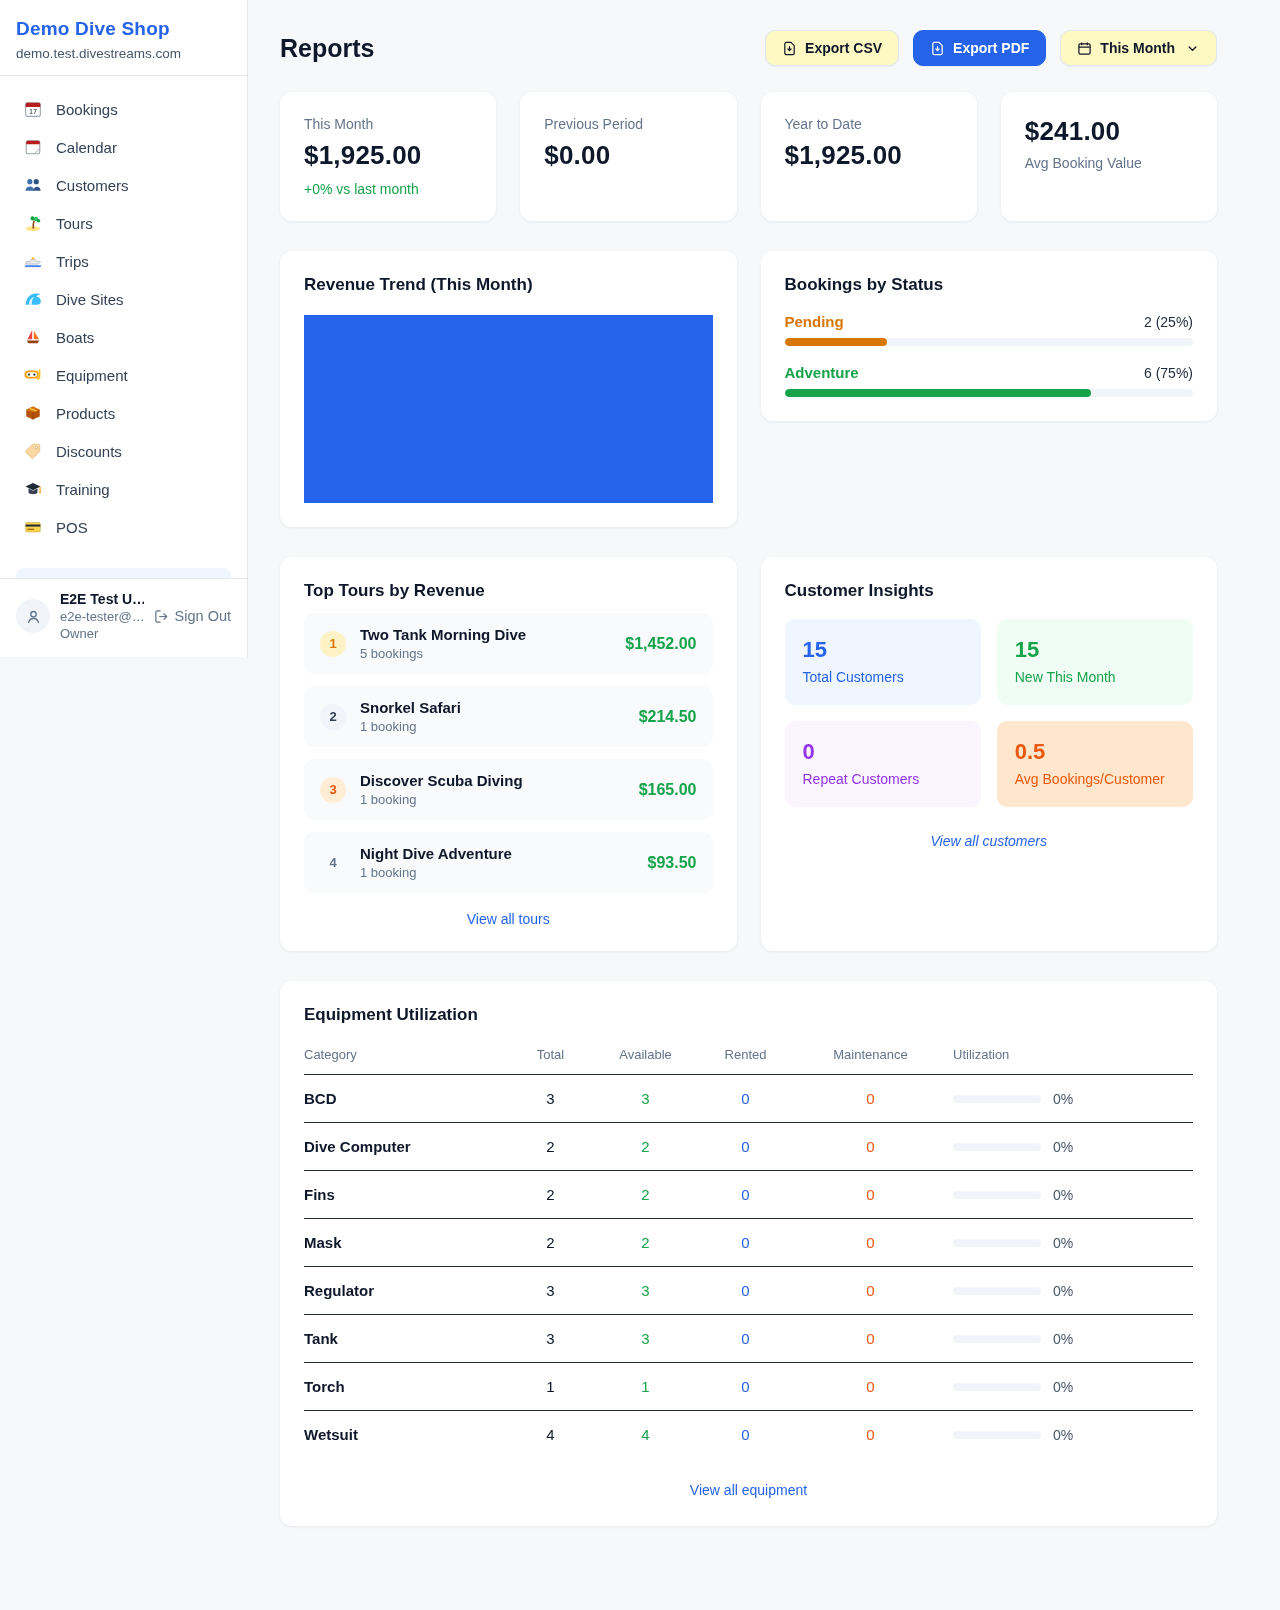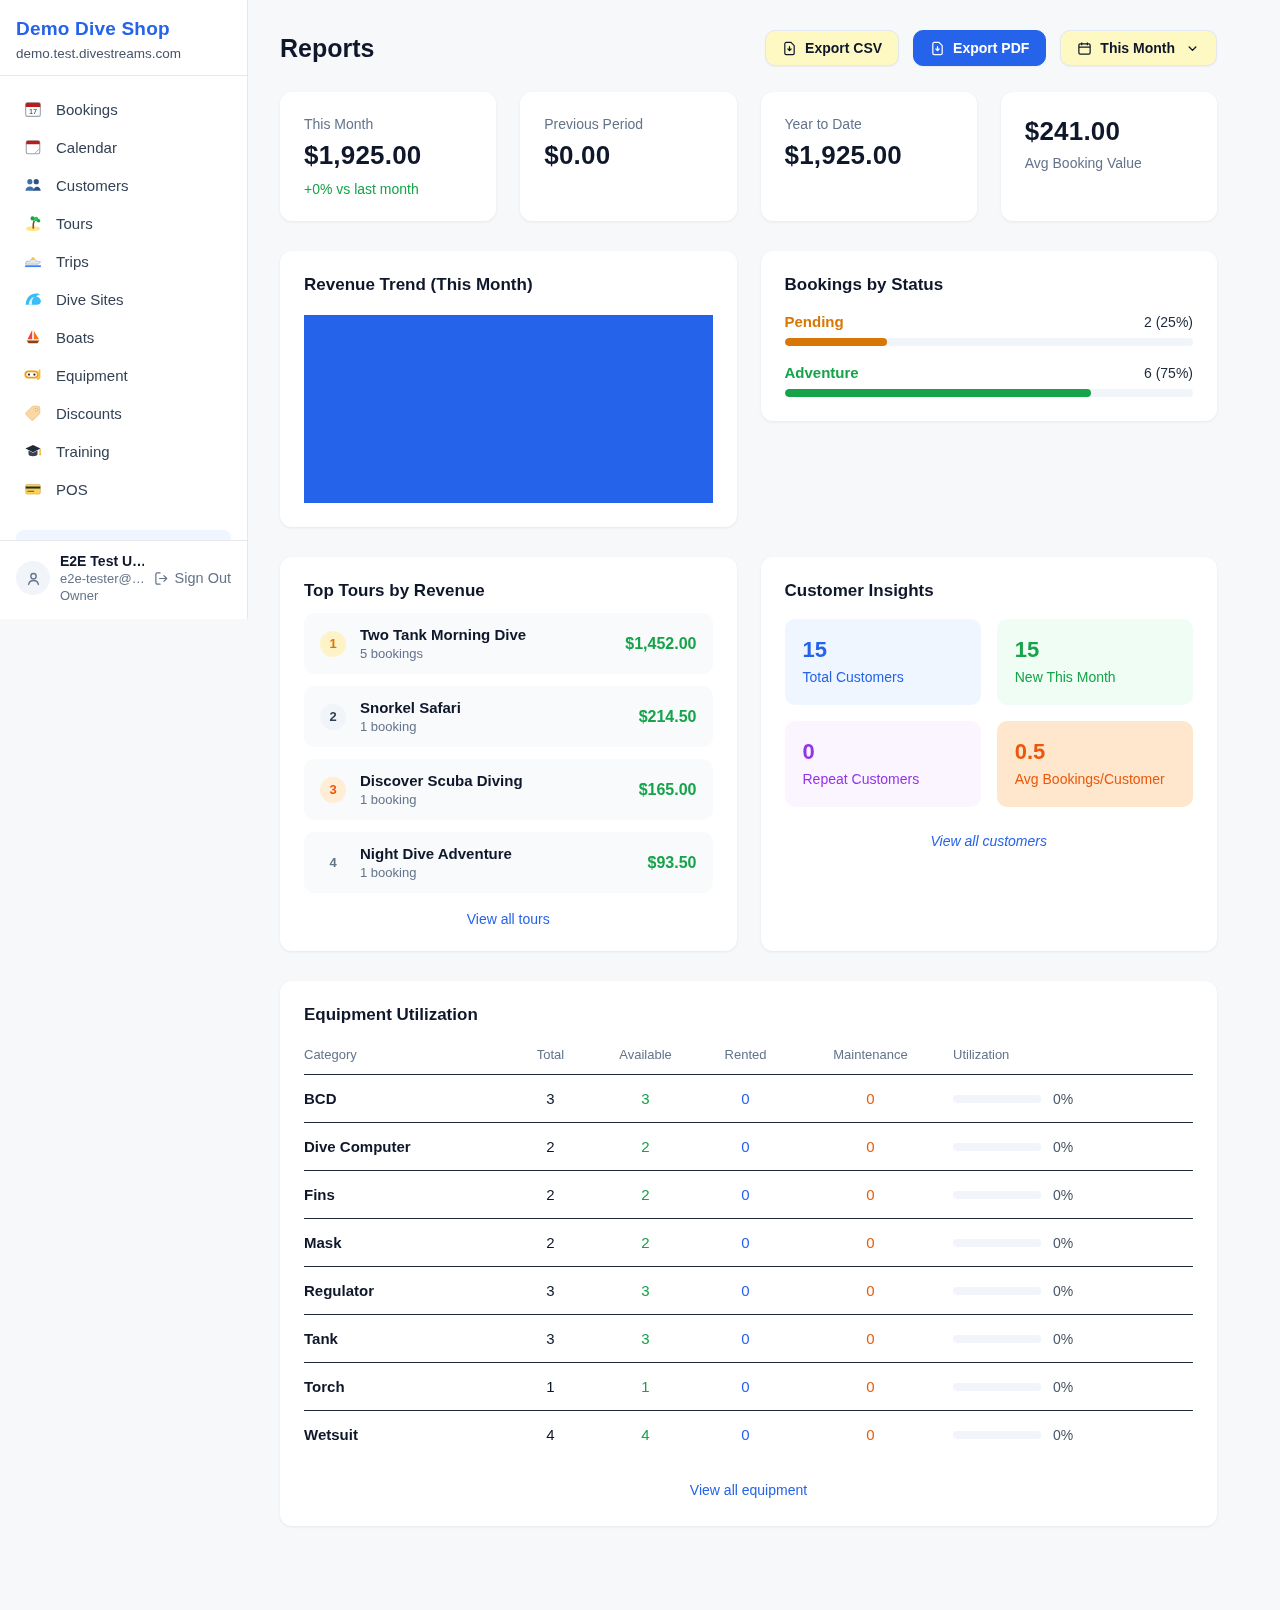--- a/index.html
+++ b/index.html
@@ -180,20 +180,29 @@
       <div class="nav-item">
         <svg viewBox="0 0 16 16">
             <rect x="1.2" y="4.8" width="11.2" height="5.6" rx="2.8" fill="none" stroke="#f59e0b" stroke-width="1.6"></rect>
             <circle cx="4.4" cy="7.6" r="1" fill="#1f2937"></circle>
             <circle cx="9.3" cy="7.6" r="1" fill="#1f2937"></circle>
             <path d="M13.8 3.2v6.2a2.3 2.3 0 0 1-2.3 2.3" stroke="#fbbf24" stroke-width="1.5" fill="none"></path>
           </svg>
         <span>Equipment</span>
       </div>
 
+      <div class="nav-item">
+        <svg viewBox="0 0 16 16">
+            <path d="M2 5l6-2.7L14 5v6l-6 2.7L2 11z" fill="#b45309"></path>
+            <path d="M2 5l6 2.5L14 5 8 2.3z" fill="#d97706"></path>
+            <path d="M8 7.5V14" stroke="#92400e" stroke-width=".8"></path>
+            <path d="M5 3.8l6 2.5" stroke="#fcd34d" stroke-width=".9"></path>
+          </svg>
+        <span>Products</span>
+      </div>
 
       <div class="nav-item">
         <svg viewBox="0 0 16 16">
             <path d="M2 7.5 7.5 2h5A1.5 1.5 0 0 1 14 3.5v5L8.5 14a1.5 1.5 0 0 1-2.1 0L2 9.6a1.5 1.5 0 0 1 0-2.1z" fill="#fbd7a1" stroke="#e0b77e" stroke-width=".6"></path>
             <circle cx="11" cy="5" r="1.1" fill="#fff" stroke="#c79b63" stroke-width=".6"></circle>
           </svg>
         <span>Discounts</span>
       </div>
 
       <div class="nav-item">

